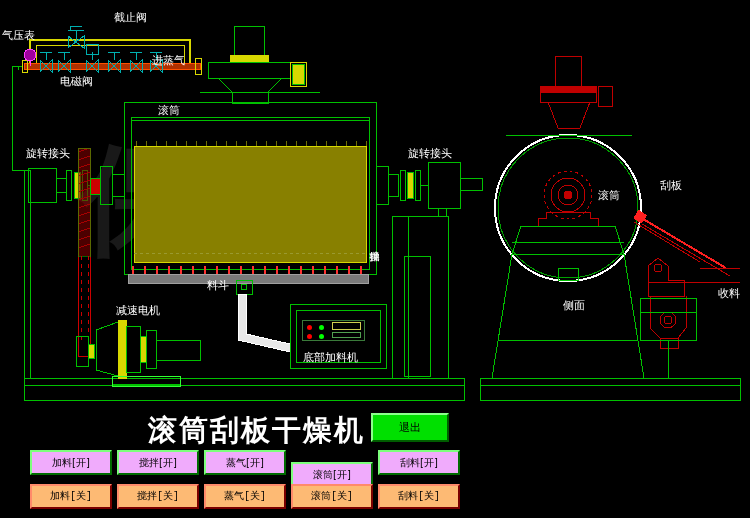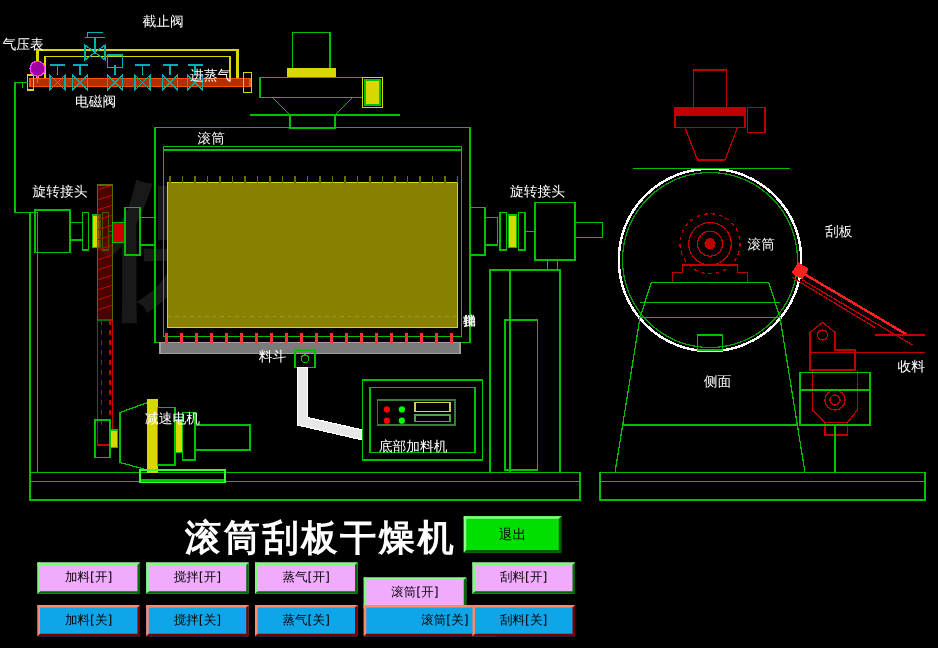--- a/index.html
+++ b/index.html
@@ -13,22 +13,22 @@
   .lbl.vert{writing-mode:vertical-rl;text-orientation:upright;line-height:11px;}
   #title{position:absolute;color:#ffffff;font-weight:bold;font-size:29px;
          letter-spacing:2px;left:148px;top:411px;
          font-family:"DejaVu Sans","Liberation Sans",sans-serif;}
   .btn{position:absolute;width:78px;height:21px;border:none;padding:0;
        font-size:10px;color:#000;cursor:pointer;
        font-family:"DejaVu Sans","Liberation Sans",sans-serif;
        text-align:center;line-height:21px;}
   .btn.on{background:#f0abfc;border-top:2px solid #7dff7d;border-left:2px solid #7dff7d;
           border-right:2px solid #006b00;border-bottom:2px solid #006b00;}
-  .btn.off{background:#0ea5e9;border-top:2px solid #ff8a6a;border-left:2px solid #ff8a6a;
-           border-right:2px solid #7a0000;border-bottom:2px solid #7a0000;}
+  .btn.off{background:#fdba74;border-top:2px solid #ff8a6a;border-left:2px solid #ff8a6a;
+           border-right:2px solid #7a0000;border-bottom:2px solid #7a0000;font-family:Liberation Mono, monospace;}
   #exit{position:absolute;left:371px;top:413px;width:74px;height:25px;background:#00e000;
         border-top:2px solid #8cff8c;border-left:2px solid #8cff8c;
         border-right:2px solid #005c00;border-bottom:2px solid #005c00;
         color:#000;font-size:11px;text-align:center;line-height:25px;cursor:pointer;
         font-family:"DejaVu Sans","Liberation Sans",sans-serif;}
   .led{position:absolute;width:5px;height:5px;border-radius:50%;}
   #watermark{position:absolute;left:80px;top:120px;width:420px;height:180px;
              color:rgba(190,190,190,0.13);font-size:120px;font-weight:bold;
              font-family:"DejaVu Sans","Liberation Sans",sans-serif;
              letter-spacing:40px;pointer-events:none;user-select:none;}
@@ -314,21 +314,21 @@
 
   <div class="lbl" style="left:2px;top:30px;">气压表</div>
   <div class="lbl" style="left:96px;top:12px;margin-left:18px;">截止阀</div>
   <div class="lbl" style="left:60px;top:76px;">电磁阀</div>
   <div class="lbl" style="left:152px;top:55px;">进蒸气</div>
   <div class="lbl" style="left:26px;top:148px;">旋转接头</div>
   <div class="lbl" style="left:408px;top:148px;">旋转接头</div>
   <div class="lbl" style="left:158px;top:105px;">滚筒</div>
   <div class="lbl vert" style="left:369px;top:243px;font-size:10px;">搅拌轴</div>
   <div class="lbl" style="left:207px;top:280px;">料斗</div>
-  <div class="lbl" style="left:116px;top:305px;margin-top:24px;">减速电机</div>
+  <div class="lbl" style="left:116px;top:305px;">减速电机</div>
   <div class="lbl" style="left:303px;top:352px;">底部加料机</div>
   <div class="lbl" style="left:660px;top:180px;">刮板</div>
   <div class="lbl" style="left:598px;top:190px;">滚筒</div>
   <div class="lbl" style="left:563px;top:300px;">侧面</div>
   <div class="lbl" style="left:718px;top:288px;">收料</div>
 
   <div class="led" style="left:307px;top:325px;background:#ff0000;"></div>
   <div class="led" style="left:319px;top:325px;background:#00ff00;"></div>
   <div class="led" style="left:307px;top:334px;background:#ff0000;"></div>
   <div class="led" style="left:319px;top:334px;background:#00ff00;"></div>
@@ -338,16 +338,16 @@
 
   <div class="btn on" style="left:30px;top:450px;">加料[开]</div>
   <div class="btn on" style="left:117px;top:450px;">搅拌[开]</div>
   <div class="btn on" style="left:204px;top:450px;">蒸气[开]</div>
   <div class="btn on" style="left:291px;top:450px;margin-top:12px;">滚筒[开]</div>
   <div class="btn on" style="left:378px;top:450px;">刮料[开]</div>
 
   <div class="btn off" style="left:30px;top:484px;">加料[关]</div>
   <div class="btn off" style="left:117px;top:484px;">搅拌[关]</div>
   <div class="btn off" style="left:204px;top:484px;">蒸气[关]</div>
-  <div class="btn off" style="left:291px;top:484px;padding-left:24px;">滚筒[关]</div>
+  <div class="btn off" style="left:291px;top:484px;">滚筒[关]</div>
   <div class="btn off" style="left:378px;top:484px;">刮料[关]</div>
 
 </div>
 
 </body></html>

